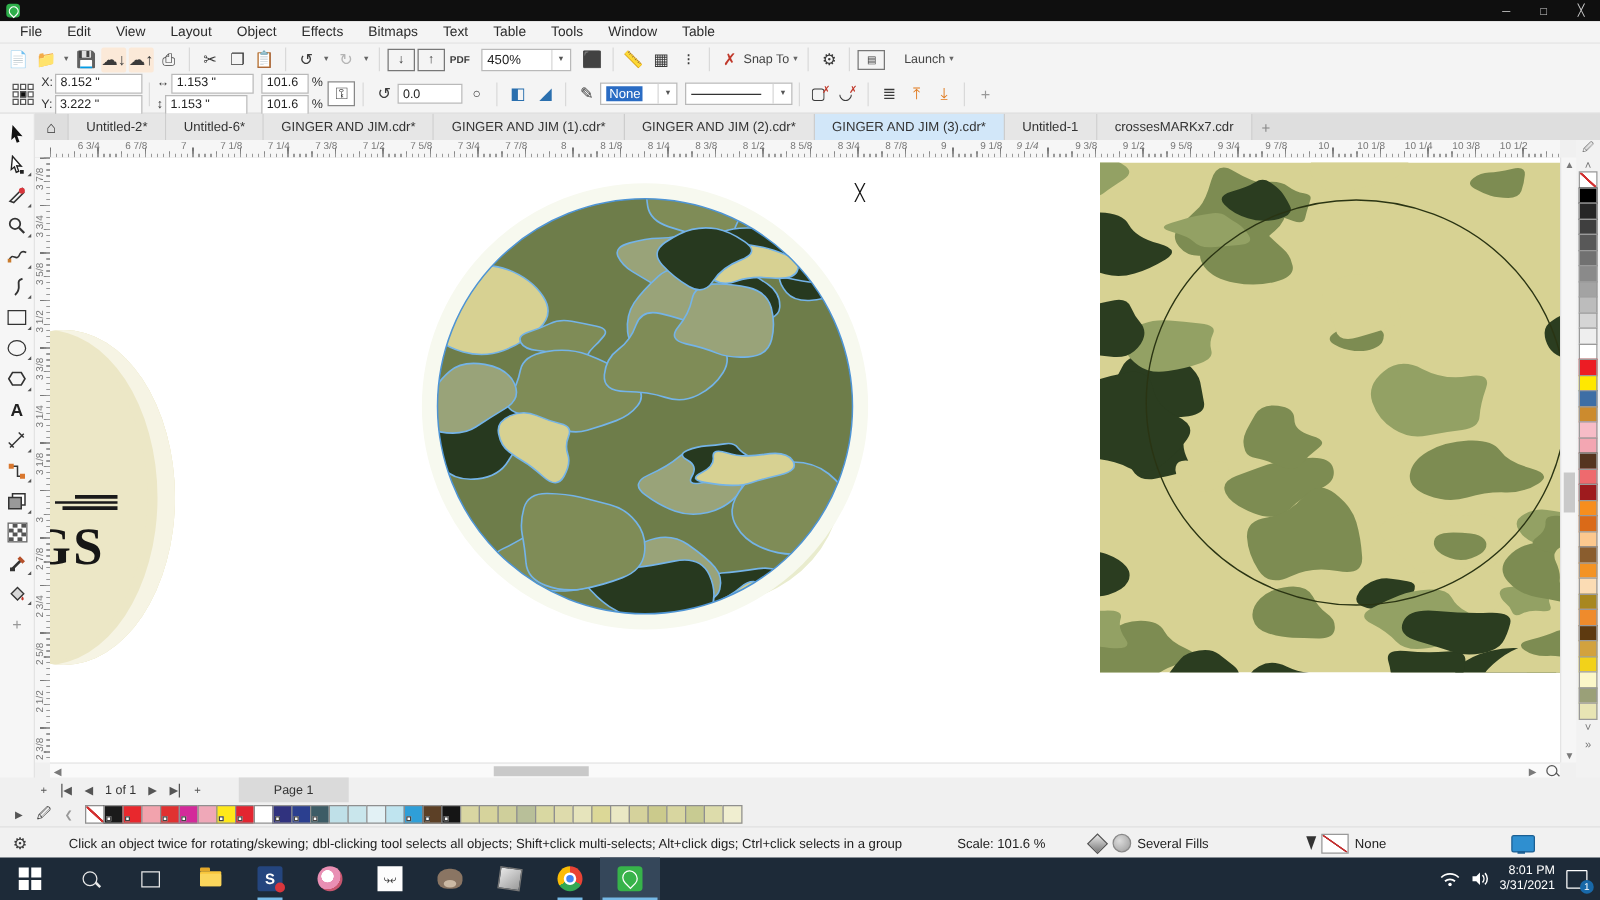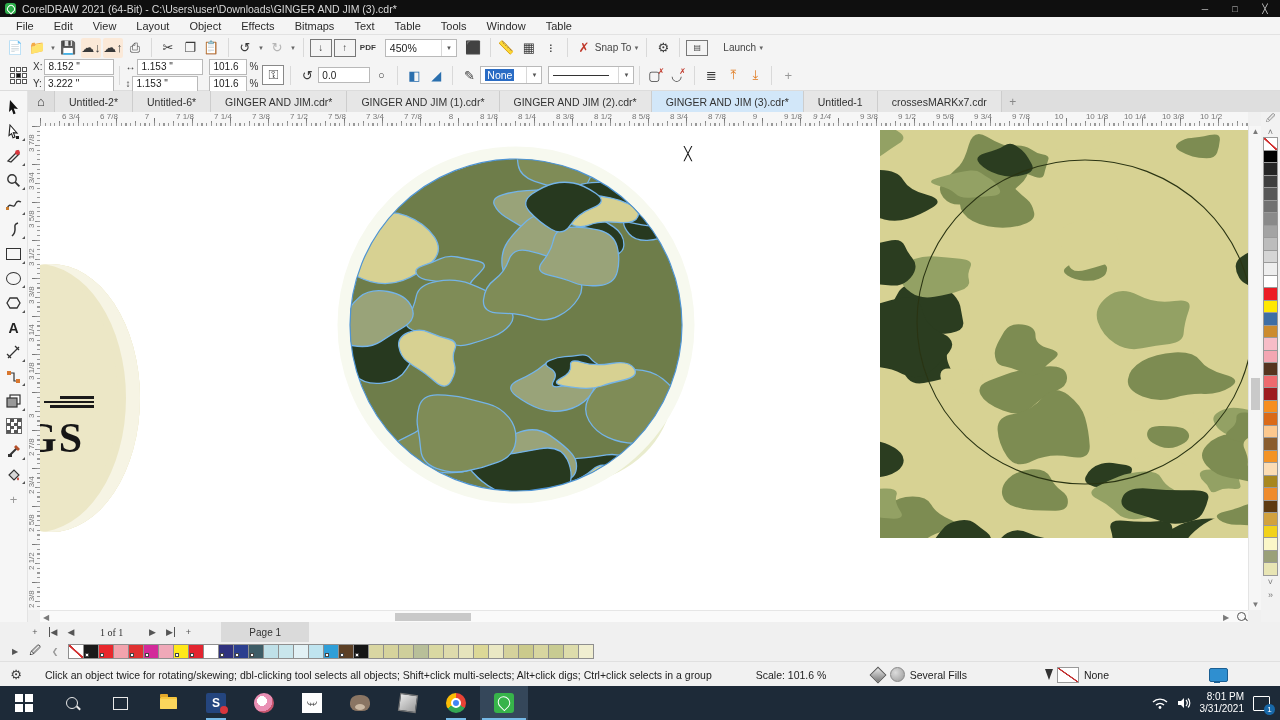--- a/index.html
+++ b/index.html
@@ -78,30 +78,30 @@
   
   #rpalette{left:1261px;top:112px;width:19px;height:540px;background:#f2f2f2;display:flex;flex-direction:column;align-items:center;}
   .pal-tool{height:13px;font-size:9px;color:#777;display:flex;align-items:center;}
   .swatch{width:15px;height:13.5px;border:1px solid #9a9a9a;box-sizing:border-box;margin-top:-1px;position:relative;}
   .swatch.none{background:linear-gradient(to top right,#fff 44%,#d23030 46%,#d23030 54%,#fff 56%);}
   
   #pagebar{left:0;top:622px;width:1280px;height:20px;background:#f0f0f0;display:flex;align-items:center;padding-left:26px;box-sizing:border-box;}
   .pgbtn{min-width:18px;height:16px;display:inline-flex;align-items:center;justify-content:center;color:#555;font-size:9px;}
   .pgbtn .bar-l{border-left:1.4px solid #555;padding-left:1px;}
   .pgbtn .bar-r{border-right:1.4px solid #555;padding-right:1px;}
-  #page-indicator{margin:0 20px;font-size:10px;color:#333;font-family:Liberation Serif, serif;}
+  #page-indicator{margin:0 4px;font-size:10px;color:#333;}
   #page-tab{margin-left:24px;height:20px;padding:0 28px;background:#dadada;display:flex;align-items:center;font-size:10px;color:#333;}
   
   #docpalette{left:0;top:642px;width:1280px;height:19px;background:#f0f0f0;display:flex;align-items:center;padding-left:6px;box-sizing:border-box;}
   .dswatch{width:16px;height:15px;border:1px solid #8f8f8f;box-sizing:border-box;margin-right:-1px;position:relative;}
   .dswatch.none{background:linear-gradient(to top right,#fff 44%,#d23030 46%,#d23030 54%,#fff 56%);}
   .dswatch .mk{position:absolute;left:1px;bottom:1px;width:4px;height:4px;background:#fff;border:1px solid #444;box-sizing:border-box;}
   
   #statusbar{left:0;top:661px;width:1280px;height:25px;background:#f1f1f1;border-top:1px solid #e0e0e0;display:flex;align-items:center;font-size:10.5px;color:#222;}
-  #status-hint{margin-left:18px;}
+  #status-hint{margin-left:28px;}
   #status-scale{margin-left:44px;}
   .status-right{display:flex;align-items:center;}
   .fill-diamond{width:10px;height:10px;background:linear-gradient(135deg,#e8e8e8,#777);transform:rotate(45deg);border:1px solid #555;margin:0 6px 0 0;}
   .fill-circle{width:13px;height:13px;border-radius:50%;background:radial-gradient(circle at 35% 35%,#dcdcdc,#9a9a9a);border:1px solid #888;margin-right:5px;}
   .pen-nib{width:0;height:0;border-left:4px solid transparent;border-right:4px solid transparent;border-top:11px solid #333;margin-right:4px;}
   .slash-swatch{width:20px;height:14px;background:linear-gradient(to top right,#fff 46%,#c23030 48%,#c23030 52%,#fff 54%);border:1px solid #999;margin-right:5px;}
   .monitor{width:17px;height:12px;background:#2f8fd0;border:1.6px solid #1b5f93;border-radius:2px;position:relative;}
   .monitor:after{content:"";position:absolute;left:4px;top:12px;width:6px;height:2px;background:#1b5f93;}
   
   #taskbar{left:0;top:686px;width:1280px;height:34px;background:#1d2a38;display:flex;align-items:stretch;color:#fff;}
@@ -133,21 +133,20 @@
   .note-icon{width:15px;height:13px;border:1.5px solid #fff;border-radius:1px;position:relative;}
   .note-badge{position:absolute;right:-6px;bottom:-5px;width:11px;height:11px;border-radius:50%;background:#1868a8;color:#fff;font-size:8px;display:flex;align-items:center;justify-content:center;}
 </style>
 </head>
 <body>
 
 <div id="app">
 
   <div id="titlebar" class="abs">
     <span id="corel-logo"></span>
-    <span>CorelDRAW 2021 (64-Bit) - C:\Users\user\Downloads\GINGER AND JIM (3).cdr*</span>
     <span id="win-controls">
       <span class="winbtn">─</span>
       <span class="winbtn">□</span>
       <span class="winbtn">╳</span>
     </span>
   </div>
 
   <div id="menubar" class="abs">
       <span class="menu-item">File</span>
       <span class="menu-item">Edit</span>

